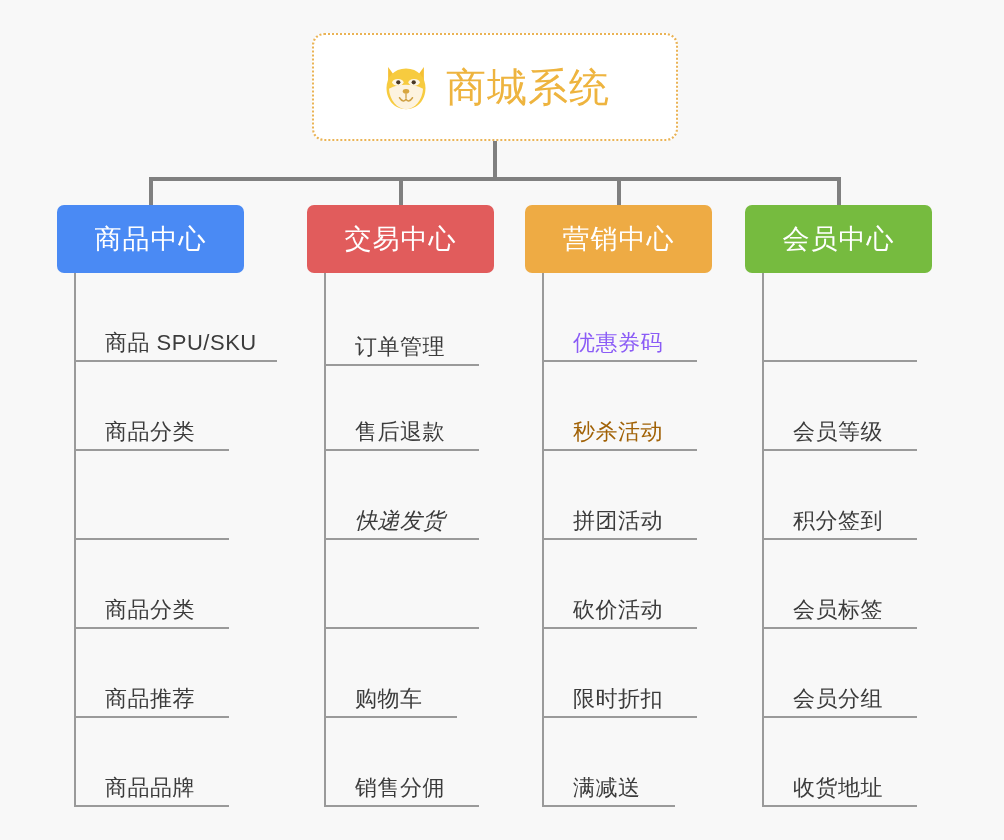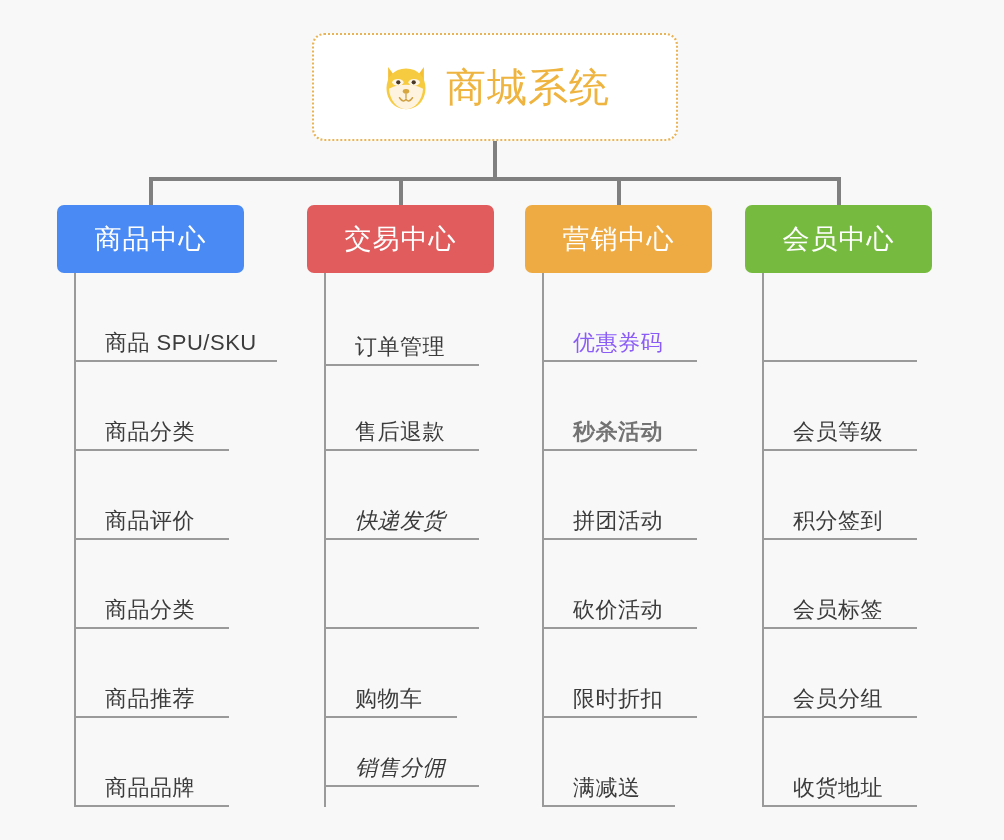--- a/index.html
+++ b/index.html
@@ -161,21 +161,20 @@
     <div class="leaf-trunk" style="height: 534px; background: rgb(154, 154, 154);"></div>
     <div class="leaf-item" style="top:0px;">
       <span class="leaf-label" style="color: rgb(60, 60, 60);">商品 SPU/SKU</span>
       <span class="leaf-underline" style="width: 203px; background: rgb(154, 154, 154);"></span>
     </div>
     <div class="leaf-item" style="top:89px;">
       <span class="leaf-label" style="color: rgb(60, 60, 60);">商品分类</span>
       <span class="leaf-underline" style="width: 155px; background: rgb(154, 154, 154);"></span>
     </div>
     <div class="leaf-item" style="top:178px;">
-      <span class="leaf-label" style="color: rgb(60, 60, 60);">商品评价</span>
       <span class="leaf-underline" style="width: 155px; background: rgb(154, 154, 154);"></span>
     </div>
     <div class="leaf-item" style="top:267px;">
       <span class="leaf-label" style="color: rgb(60, 60, 60);">商品分类</span>
       <span class="leaf-underline" style="width: 155px; background: rgb(154, 154, 154);"></span>
     </div>
     <div class="leaf-item" style="top:356px;">
       <span class="leaf-label" style="color: rgb(60, 60, 60);">商品推荐</span>
       <span class="leaf-underline" style="width: 155px; background: rgb(154, 154, 154);"></span>
     </div>
@@ -199,34 +198,34 @@
       <span class="leaf-label" style="color: rgb(60, 60, 60); font-style: italic;">快递发货</span>
       <span class="leaf-underline" style="width: 155px; background: rgb(154, 154, 154);"></span>
     </div>
     <div class="leaf-item" style="top:267px;">
       <span class="leaf-underline" style="width: 155px; background: rgb(154, 154, 154);"></span>
     </div>
     <div class="leaf-item" style="top:356px;">
       <span class="leaf-label" style="color: rgb(60, 60, 60);">购物车</span>
       <span class="leaf-underline" style="width: 133px; background: rgb(154, 154, 154);"></span>
     </div>
-    <div class="leaf-item" style="top:425px;font-style:italic;">
+    <div class="leaf-item" style="top:445px;">
       <span class="leaf-label" style="color: rgb(60, 60, 60);">销售分佣</span>
       <span class="leaf-underline" style="width: 155px; background: rgb(154, 154, 154);"></span>
     </div>
   </div>
 
   <div class="leaf-col" style="left:525px;">
     <div class="leaf-trunk" style="height: 534px; background: rgb(154, 154, 154);"></div>
     <div class="leaf-item" style="top:0px;">
       <span class="leaf-label" style="color: #8b5cf6;">优惠券码</span>
       <span class="leaf-underline" style="width: 155px; background: rgb(154, 154, 154);"></span>
     </div>
     <div class="leaf-item" style="top:89px;">
-      <span class="leaf-label" style="color: #737373; font-weight: bold;">秒杀活动</span>
+      <span class="leaf-label" style="color: #a16207;">秒杀活动</span>
       <span class="leaf-underline" style="width: 155px; background: rgb(154, 154, 154);"></span>
     </div>
     <div class="leaf-item" style="top:178px;">
       <span class="leaf-label" style="color: rgb(60, 60, 60);">拼团活动</span>
       <span class="leaf-underline" style="width: 155px; background: rgb(154, 154, 154);"></span>
     </div>
     <div class="leaf-item" style="top:267px;">
       <span class="leaf-label" style="color: rgb(60, 60, 60);">砍价活动</span>
       <span class="leaf-underline" style="width: 155px; background: rgb(154, 154, 154);"></span>
     </div>

